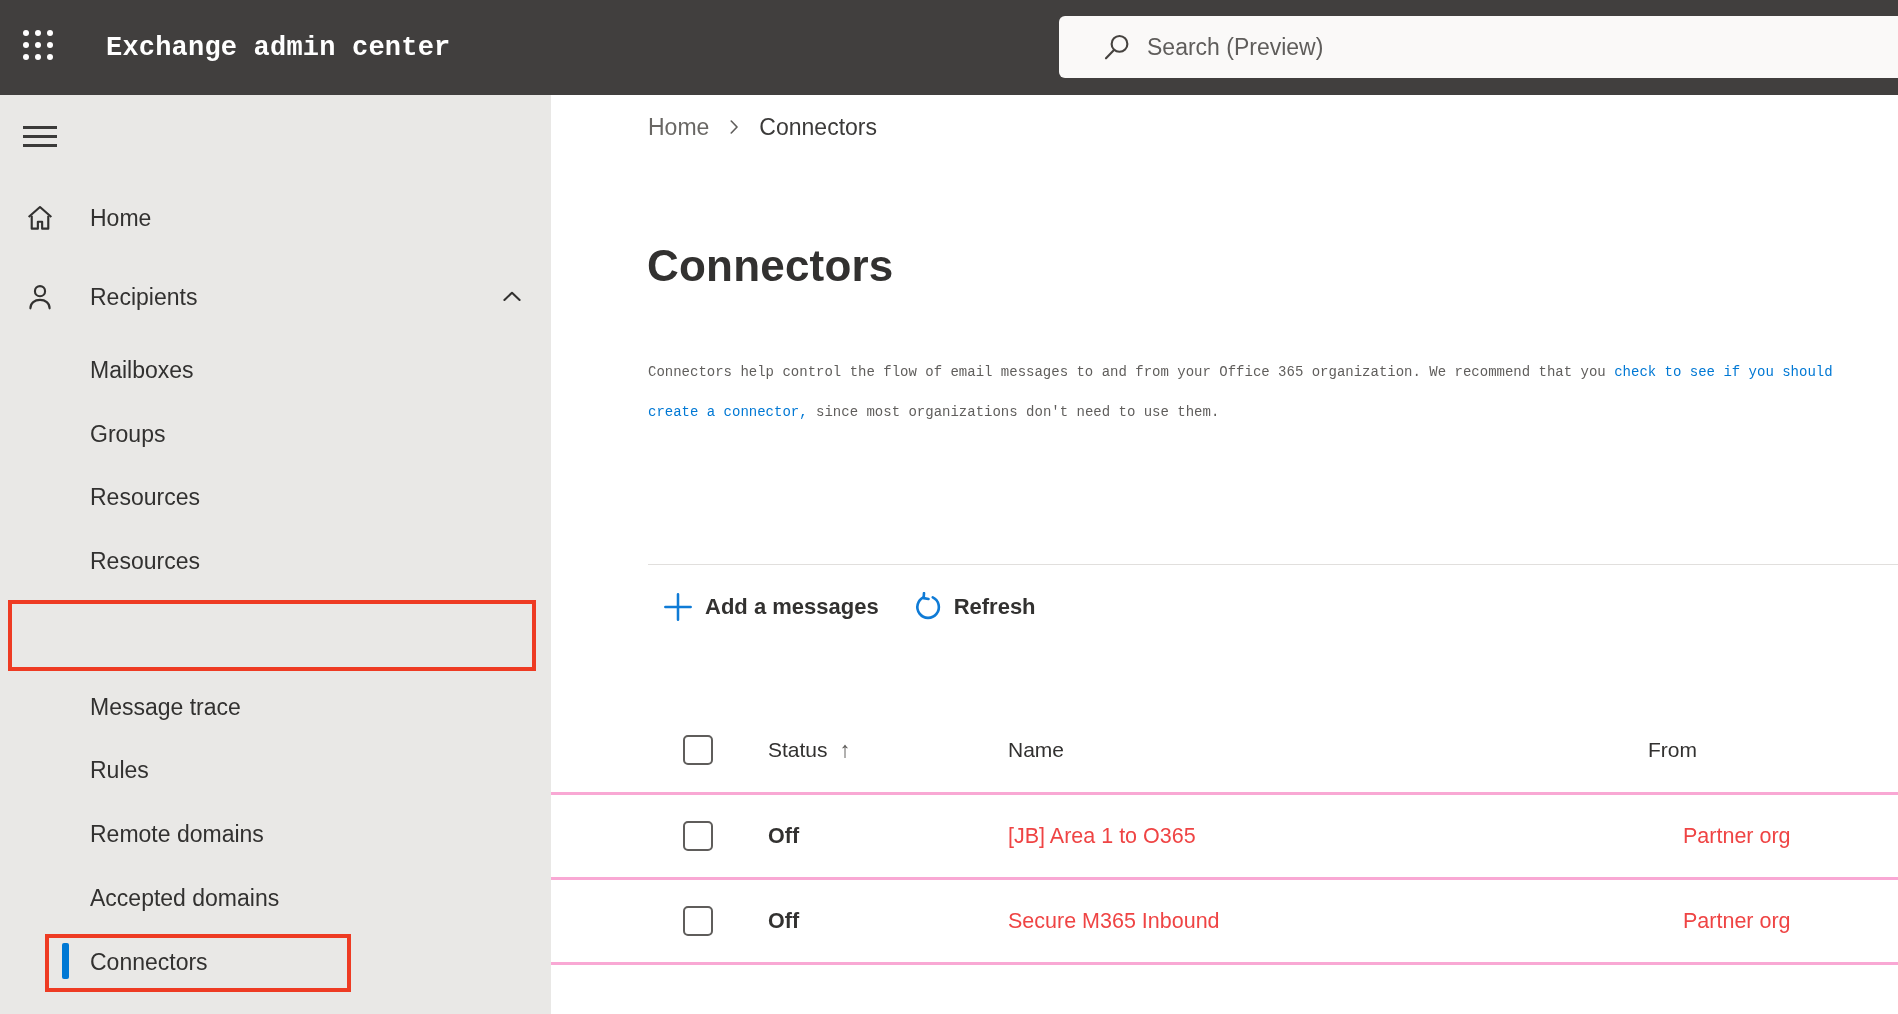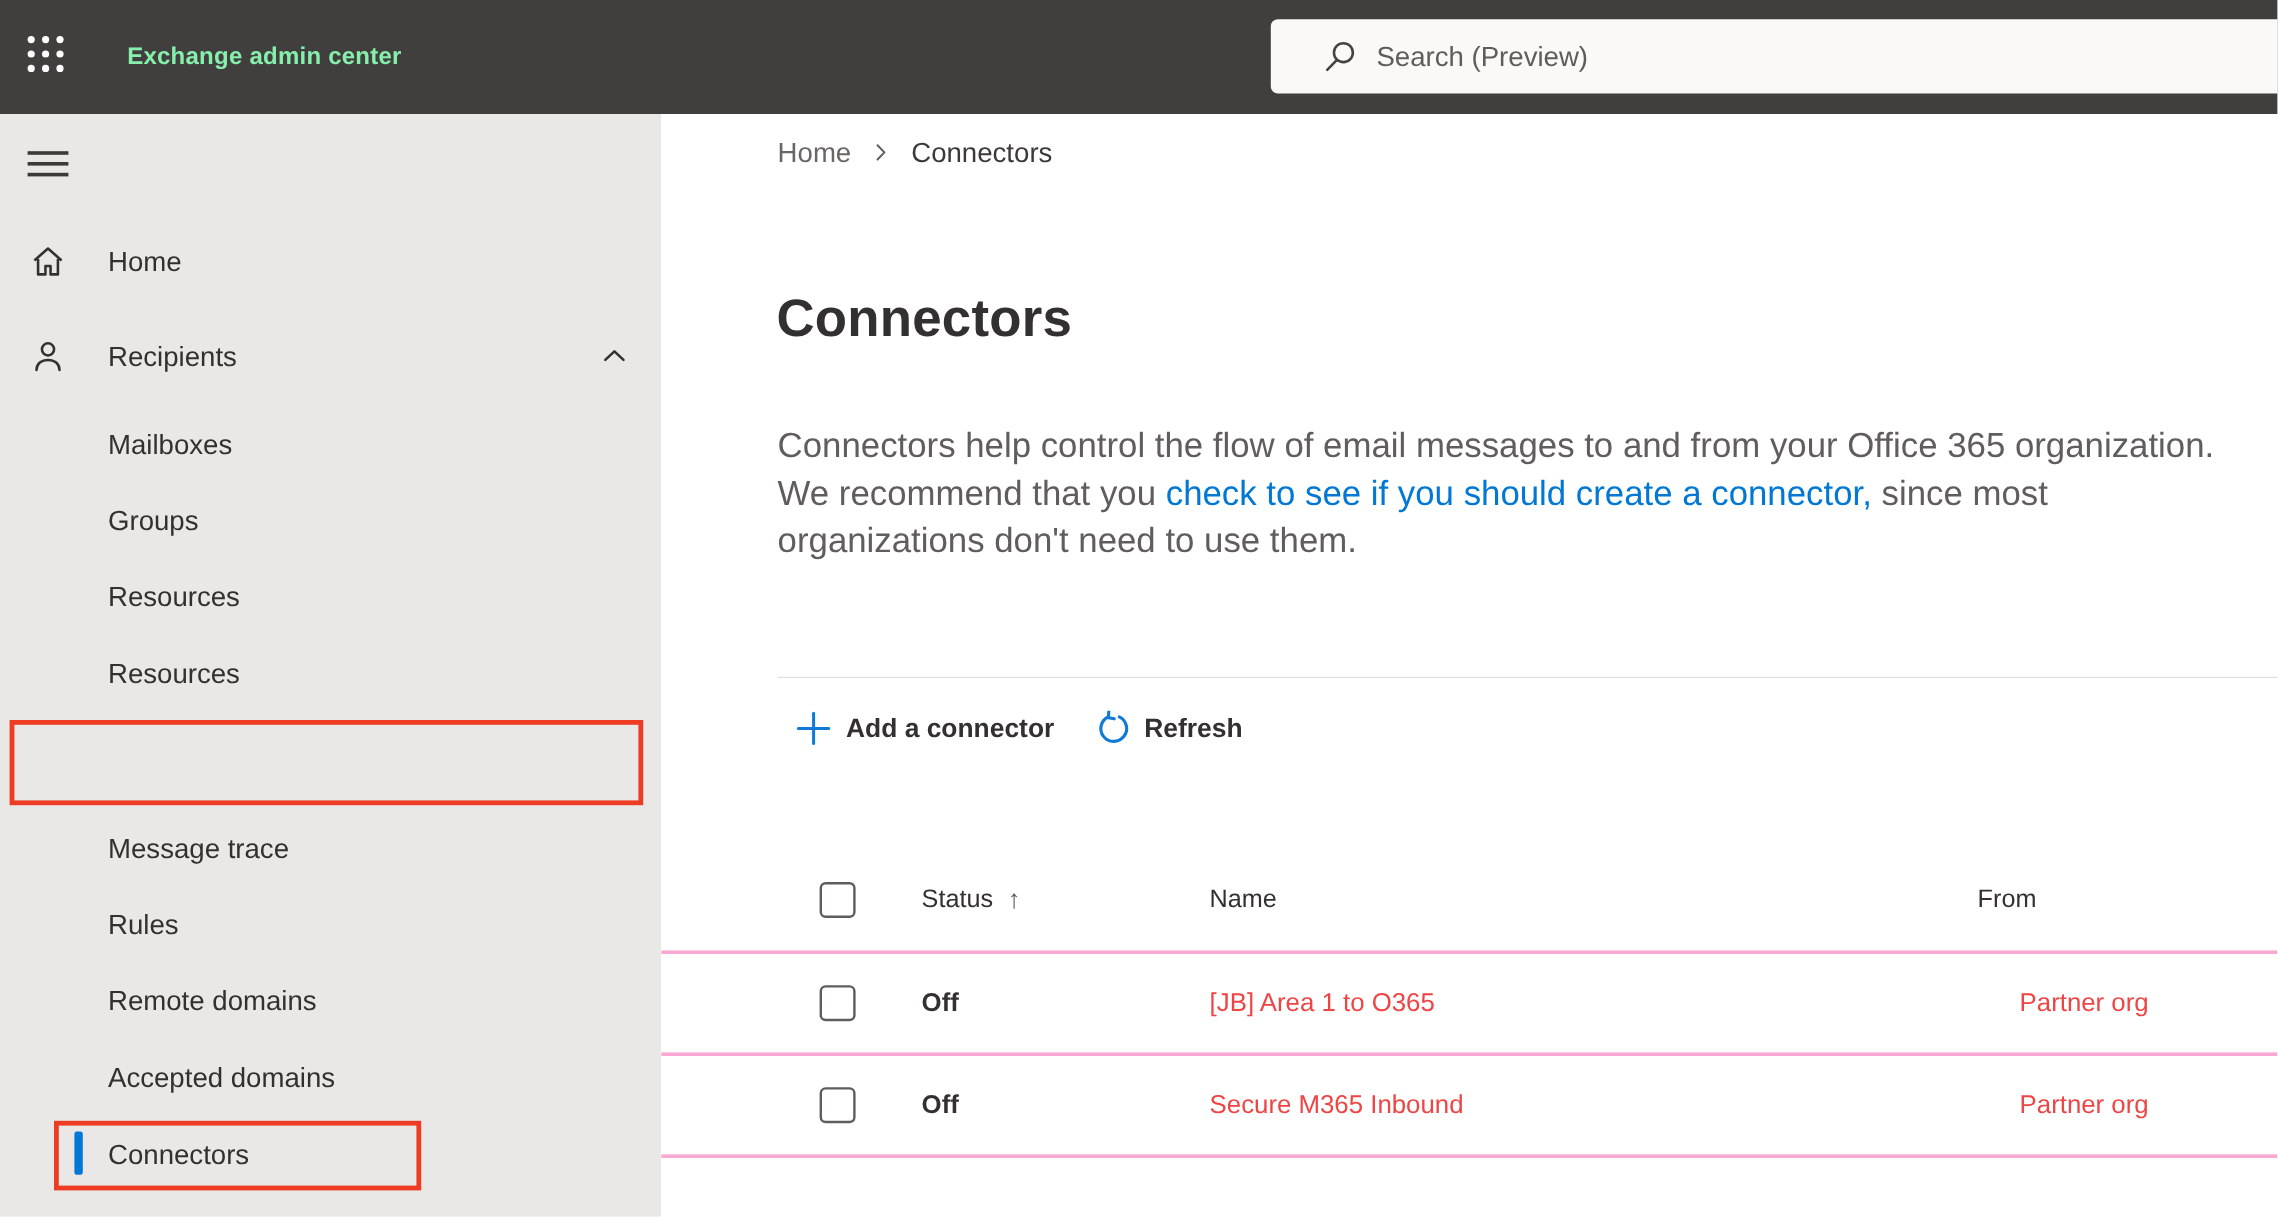--- a/index.html
+++ b/index.html
@@ -7,21 +7,21 @@
               font-family:"Liberation Sans", sans-serif; }
   body { position:relative; }
 
   
   .topbar { position:absolute; left:0; top:0; width:1898px; height:95px; background:#413f3e; z-index:10; }
   .waffle { position:absolute; left:23px; top:30px; width:36px; height:36px;
             display:grid; grid-template-columns:repeat(3,6px); grid-template-rows:repeat(3,6px);
             gap:6px; cursor:pointer; }
   .waffle span { width:6px; height:6px; border-radius:50%; background:#fff; }
   .topbar-title { position:absolute; left:106px; top:0; height:95px; display:flex; align-items:center;
-                  color:#86efac; font-size:20px; font-weight:700; letter-spacing:.2px; }
+                  color:#ffffff; font-size:27px; font-weight:700; letter-spacing:.2px;font-family:Liberation Mono, monospace; }
   .searchbox { position:absolute; left:1059px; top:16px; width:860px; height:62px;
                background:#faf9f8; border-radius:6px; display:flex; align-items:center; }
   .searchbox svg { position:absolute; left:43px; top:16px; }
   .search-input { position:absolute; left:88px; top:0; width:700px; height:62px; border:none; outline:none;
                   background:transparent; font-family:"Liberation Sans",sans-serif; font-size:23px; color:#3b3a39; }
   .search-input::placeholder { color:#5f5d5b; opacity:1; }
 
   
   .sidebar { position:absolute; left:0; top:95px; width:551px; height:919px; background:#e9e8e6; }
   .hamburger { position:absolute; left:23px; top:31px; width:34px; height:22px; cursor:pointer; }
@@ -41,21 +41,21 @@
   
   .main { position:absolute; left:551px; top:95px; width:1347px; height:919px; background:#fff; overflow:hidden; }
 
   .breadcrumb { position:absolute; left:97px; top:12px; height:40px; display:flex; align-items:center; gap:14px; }
   .crumb-home { font-size:23px; color:#696764; cursor:pointer; }
   .crumb-sep { display:flex; align-items:center; }
   .crumb-current { font-size:23px; color:#3b3a39; }
 
   .page-title { position:absolute; left:96px; top:146px; font-size:44px; font-weight:700; color:#323130; letter-spacing:.2px; }
 
-  .page-desc { position:absolute; left:97px; top:258px; width:1225px; font-size:29px; line-height:39.5px; color:#605e5c; }
+  .page-desc { position:absolute; left:97px; top:258px; width:1225px; font-size:14px; line-height:39.5px; color:#605e5c;font-family:Liberation Mono, monospace; }
   .page-desc a { color:#0078d4; text-decoration:none; cursor:pointer; }
 
   .divider-top { position:absolute; left:97px; right:0; top:469px; height:1px; background:#e1dfdd; }
 
   .toolbar { position:absolute; left:111px; top:488px; height:48px; display:flex; align-items:center; gap:34px; }
   .tool-btn { display:flex; align-items:center; gap:11px; cursor:pointer; }
   .tool-btn .lbl { font-size:22px; font-weight:700; color:#323130; white-space:nowrap; }
 
   
   .tbl { position:absolute; left:0; right:0; top:0; height:919px; }
@@ -181,21 +181,21 @@
 
   <div class="page-desc"><span>Connectors help control the flow of email messages to and from your Office 365 organization. We recommend that you </span><a>check to see if you should create a connector,</a><span> since most organizations don't need to use them.</span></div>
 
   <div class="divider-top"></div>
 
   <div class="toolbar">
     <div class="tool-btn">
       <svg width="32" height="32" viewBox="0 0 24 24">
         <path d="M12 2.5v19M2.5 12h19" fill="none" stroke="#0f7bd6" stroke-width="1.9" stroke-linecap="round"></path>
       </svg>
-      <span class="lbl">Add a connector</span>
+      <span class="lbl">Add a messages</span>
     </div>
     <div class="tool-btn">
       <svg width="30" height="30" viewBox="0 0 24 24">
         <path d="M8.6 4.2 A8.6 8.6 0 1 0 15.8 4.3" fill="none" stroke="#0f7bd6" stroke-width="2.1" stroke-linecap="round"></path>
         <path d="M8.8 0.9 8.5 4.9 12.4 5.6" fill="none" stroke="#0f7bd6" stroke-width="2.1" stroke-linecap="round" stroke-linejoin="round"></path>
       </svg>
       <span class="lbl">Refresh</span>
     </div>
   </div>
 

